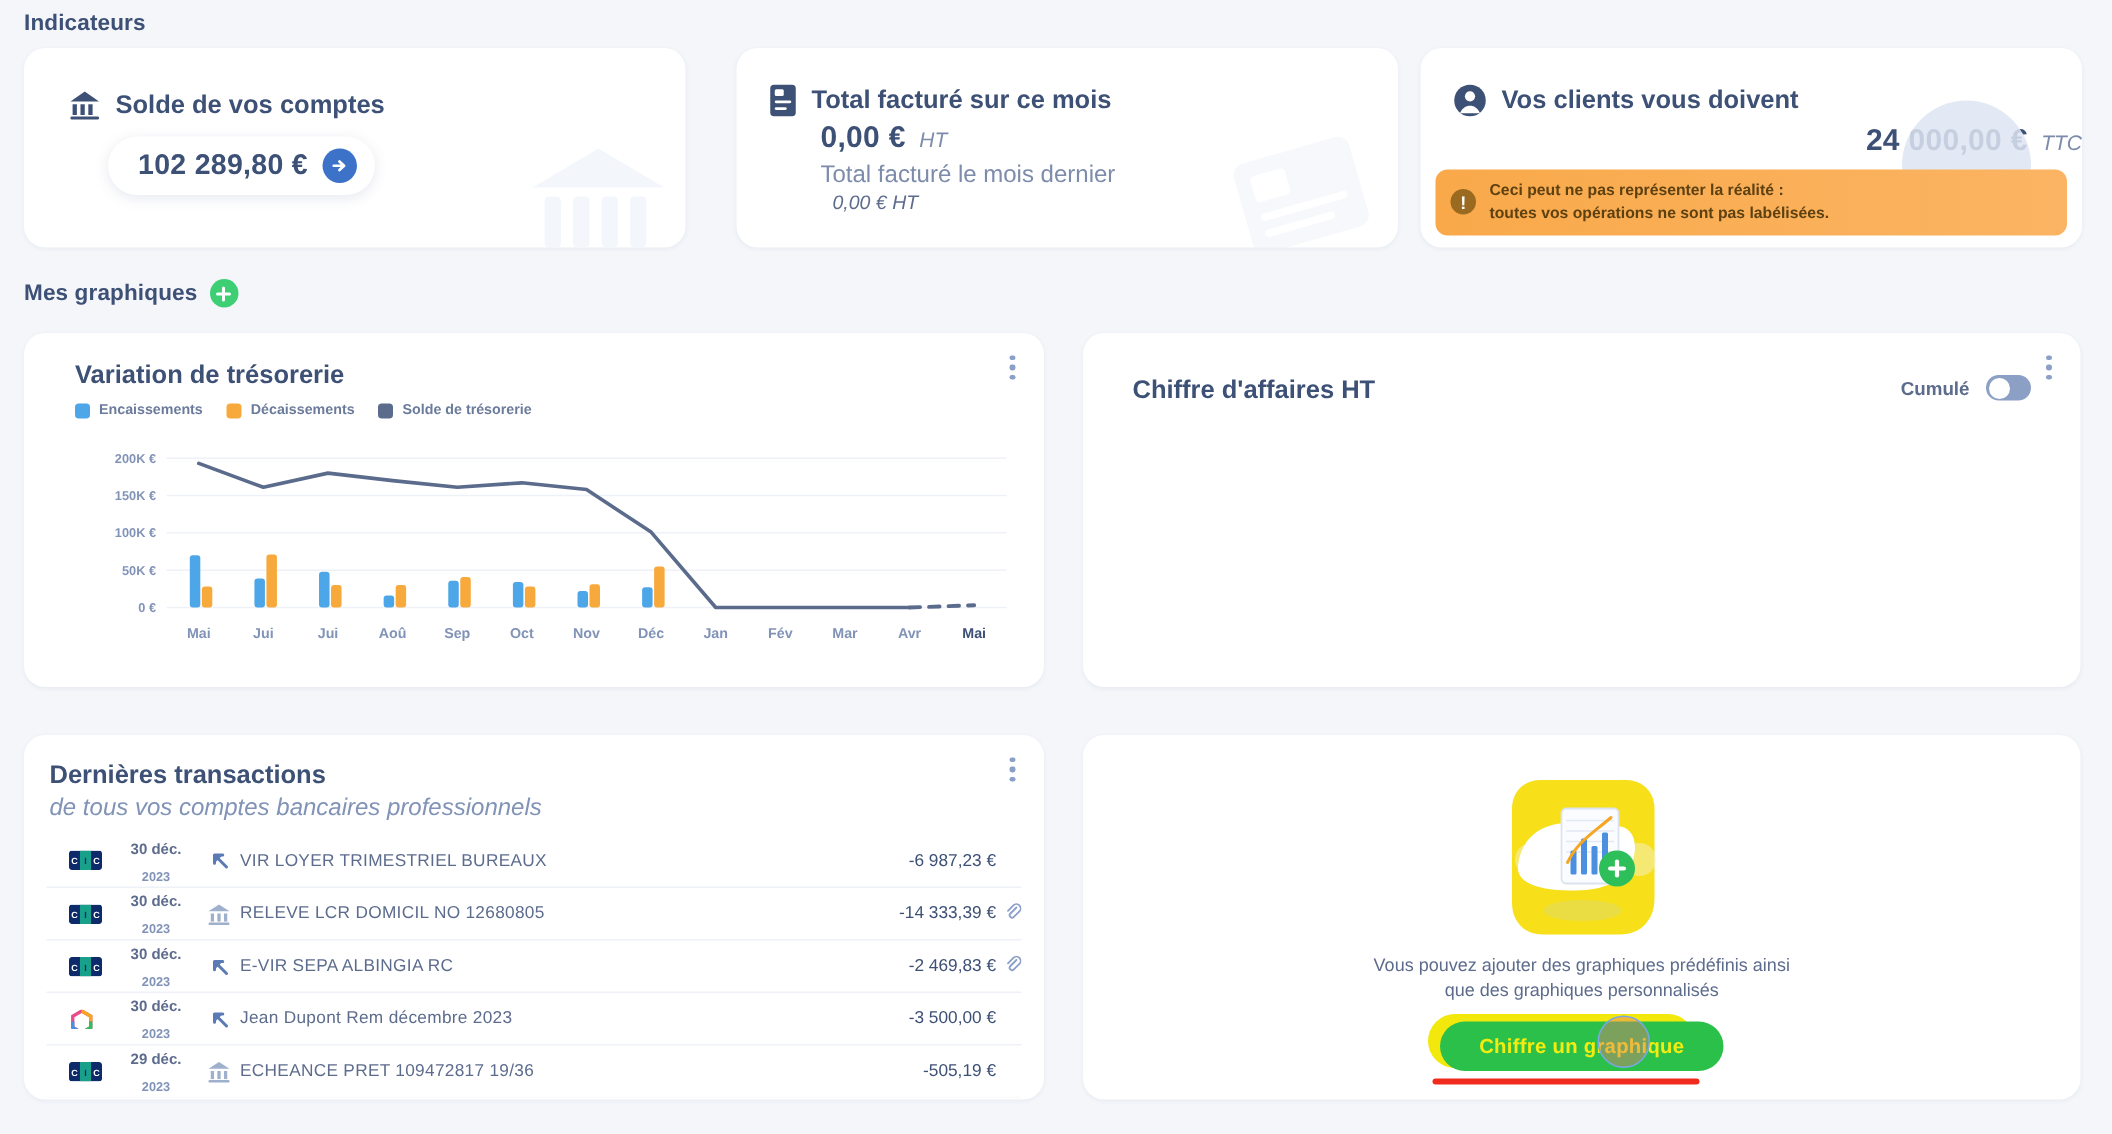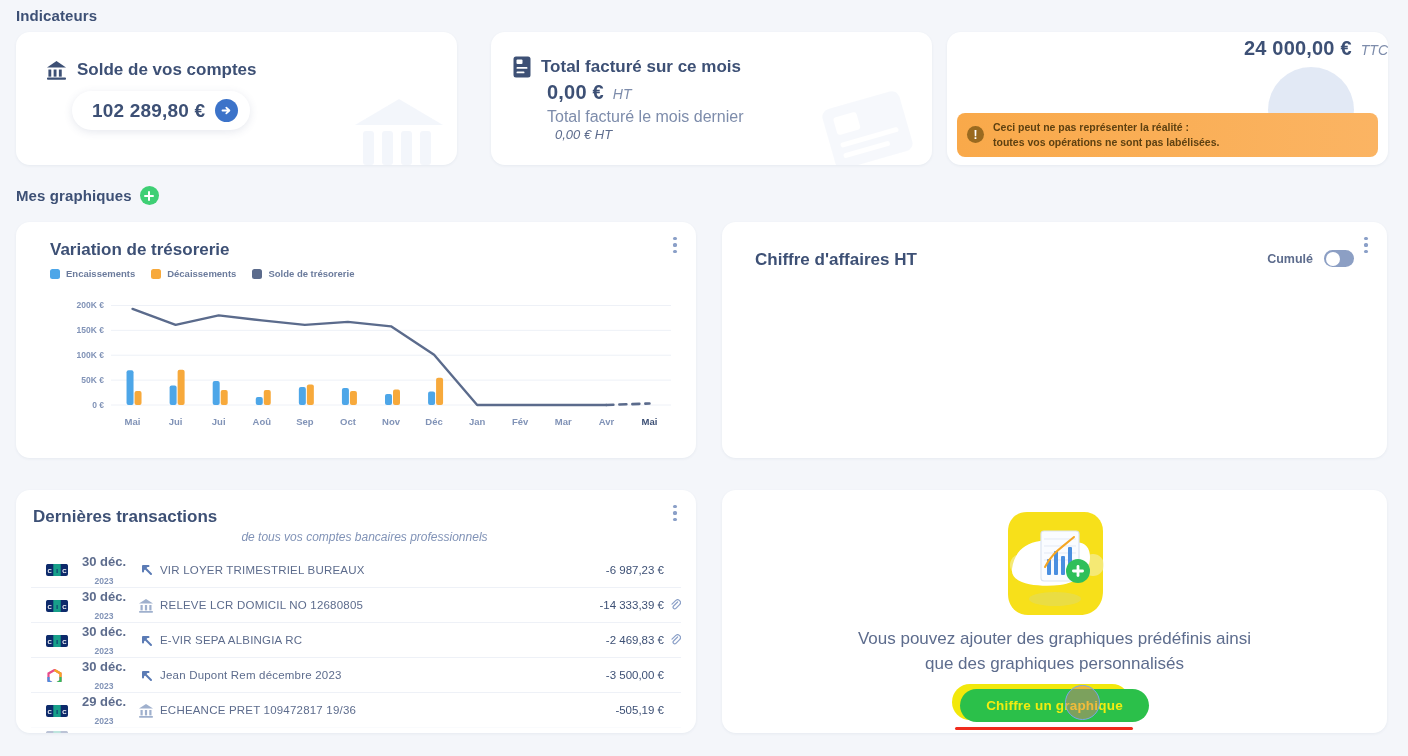--- a/index.html
+++ b/index.html
@@ -117,43 +117,43 @@
   }
 
   .plot { position: absolute; }
   .ylab { font-size: 8.5px; font-weight: bold; fill: #8193b7; text-anchor: end; }
   .xlab { font-size: 9.5px; font-weight: bold; fill: #8193b7; text-anchor: middle; }
   .xlab.cur { fill: #3d5075; }
   .grid { stroke: #eef1f7; stroke-width: 1; }
 
   
   .trans-title { font-size: 17px; font-weight: bold; color: #3d5075; padding: 17px 0 0 17px; }
-  .trans-sub { font-size: 12px; font-style: italic; color: #8193b7; padding: 3px 0 0 17px; text-align: center; }
+  .trans-sub { font-size: 16px; font-style: italic; color: #8193b7; padding: 3px 0 0 17px; }
   .trow {
     display: flex; align-items: center; height: 35px; margin: 0 15px;
     border-top: 1px solid #eef1f7; gap: 0;
   }
   .trow:first-of-type { border-top: none; }
   .bank-logo { width: 22px; height: 13px; border-radius: 2px; flex: none; margin-left: 15px; overflow: hidden; }
   .tdate { width: 56px; text-align: center; flex: none; margin-left: 8px; }
-  .tdate .d { font-size: 13px; color: #5d6c8d; font-weight: bold; line-height: 1.15; }
+  .tdate .d { font-size: 10px; color: #5d6c8d; font-weight: bold; line-height: 1.15; }
   .tdate .y { font-size: 8.5px; color: #8193b7; font-weight: bold; text-align: right; }
   .tkind { width: 28px; flex: none; display: flex; align-items: center; justify-content: center; }
   .tlabel { flex: 1; font-size: 11.5px; color: #5d6c8d; letter-spacing: .2px; }
   .tamount { font-size: 11.5px; font-weight: normal; color: #3d5075; white-space: nowrap; }
   .clip { margin-left: 6px; width: 11px; display: inline-block; }
   .trow-cut { opacity: .28; height: 18px; overflow: hidden; }
 
   
   .add-inner {
     height: 100%; display: flex; flex-direction: column;
     align-items: center; justify-content: center; padding-top: 8px;
   }
   .illus { width: 122px; height: 112px; position: relative; }
-  .add-text { font-size: 17px; color: #5d6c8d; text-align: center; line-height: 1.45; margin-top: 6px; }
+  .add-text { font-size: 12px; color: #5d6c8d; text-align: center; line-height: 1.45; margin-top: 6px; }
   .add-btn-wrap { position: relative; margin-top: 12px; }
   .hl-yellow {
     position: absolute; left: -8px; top: -5px; width: 178px; height: 36px;
     background: #f2e80b; border-radius: 18px; z-index: 0;
   }
   .add-btn {
     position: relative; z-index: 2;
     background: #2bc04a; color: #f3ec10; border: none;
     font-family: "Liberation Sans", sans-serif;
     font-size: 13.5px; font-weight: bold;
@@ -226,20 +226,28 @@
     <div class="kpi-amount-row">
       <span class="kpi-amount">0,00 €</span>
       <span class="kpi-unit">HT</span>
     </div>
     <div class="kpi-sub">Total facturé le mois dernier</div>
     <div class="kpi-sub2">0,00 € HT</div>
   </div>
 
   <div class="card kpi3">
     <div class="deco deco-circle"></div>
+    <div class="kpi-head">
+      <svg width="22" height="22" viewBox="0 0 22 22">
+        <circle cx="11" cy="11" r="10.5" fill="#3d5075"></circle>
+        <circle cx="11" cy="8.2" r="3.4" fill="#fff"></circle>
+        <path d="M4.4 19.5c1.2-3.3 3.7-5 6.6-5s5.4 1.7 6.6 5" fill="#fff"></path>
+      </svg>
+      <span class="kpi-title">Vos clients vous doivent</span>
+    </div>
     <div class="kpi-amount-row">
       <span class="kpi-amount">24 000,00 €</span>
       <span class="kpi-unit">TTC</span>
     </div>
     <div class="warn-banner">
       <span class="warn-icon">!</span>
       <span class="warn-text">
         <span>Ceci peut ne pas représenter la réalité :</span><br>
         <span>toutes vos opérations ne sont pas labélisées.</span>
       </span>

